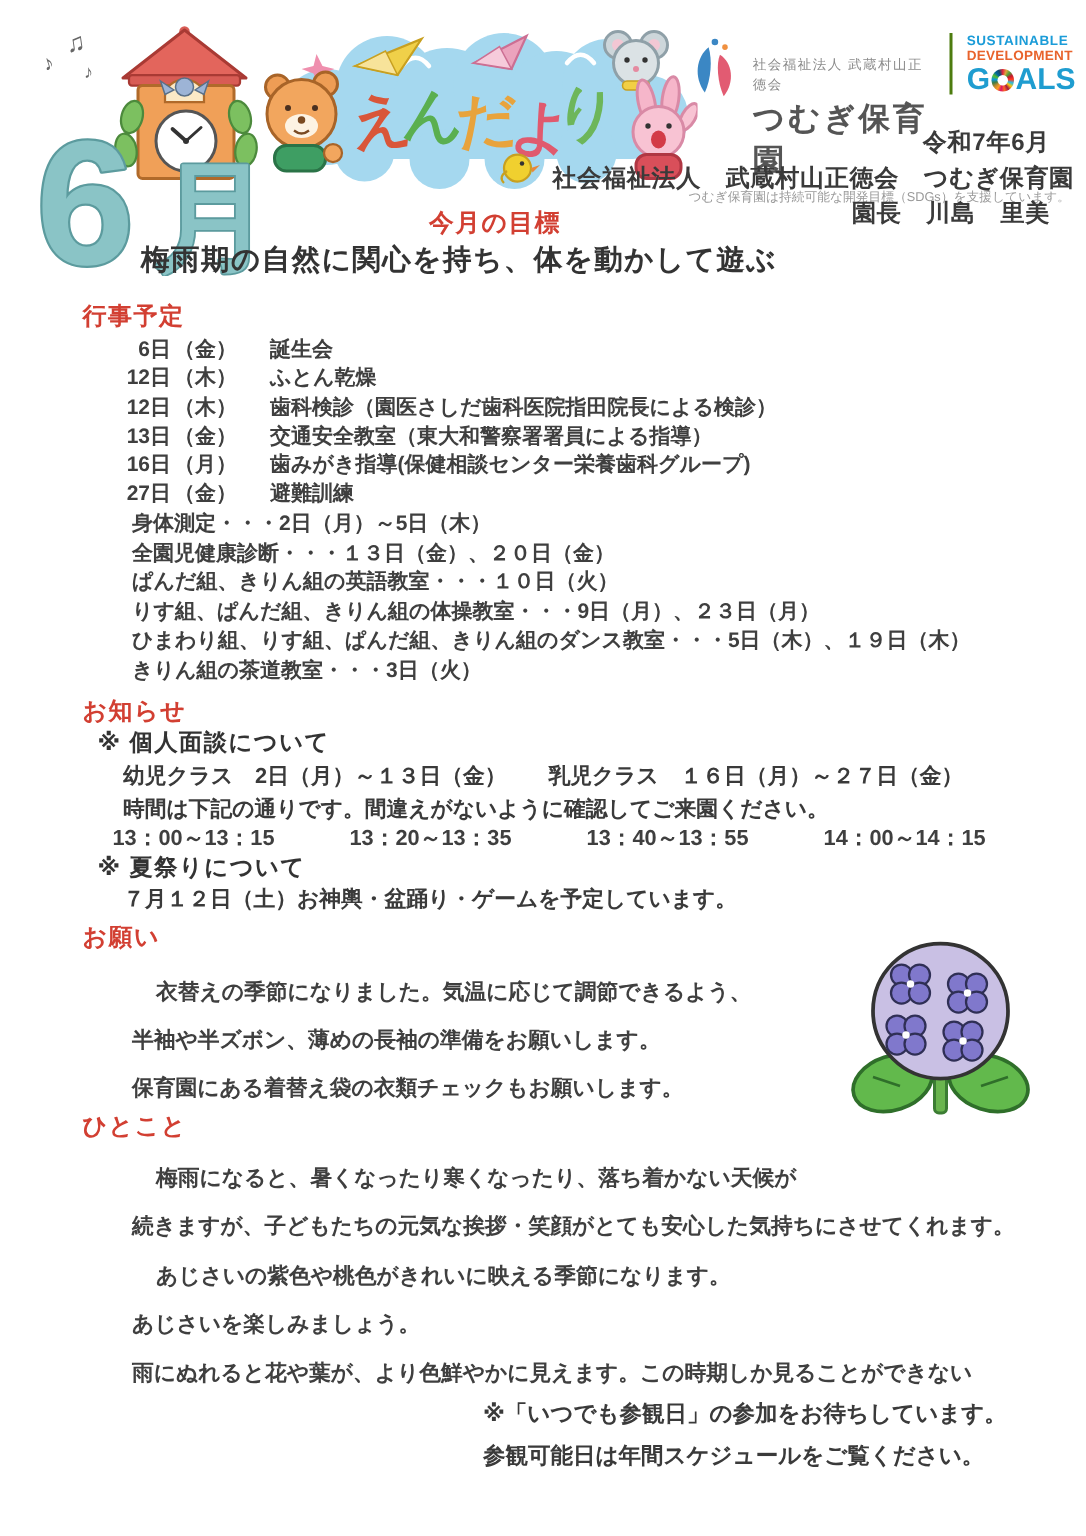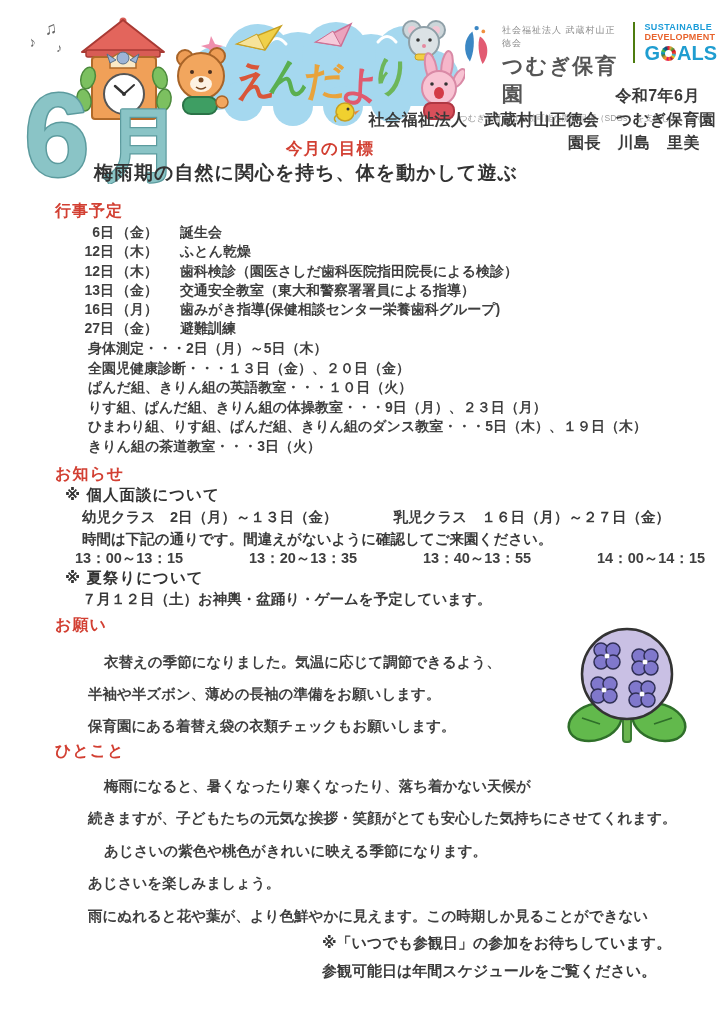--- a/index.html
+++ b/index.html
@@ -7,21 +7,21 @@
         font-family:"Liberation Sans","DejaVu Sans",sans-serif;color:#3f3f3f;}
   .abs{position:absolute;}
   
   .date-block{position:absolute;top:84px;right:8px;text-align:right;
               font-size:16px;font-weight:600;line-height:23.5px;letter-spacing:.5px;color:#3a3a3a;}
   .pad-r{padding-right:16px;}
   
   .logo-block{position:absolute;left:459px;top:20px;width:258px;}
   .logo-row{display:flex;align-items:flex-start;}
   .logo-texts{margin-left:6px;}
-  .logo-corp{font-size:9px;color:#8b8b8b;letter-spacing:1px;margin-top:4px;}
+  .logo-corp{font-size:9px;color:#8b8b8b;letter-spacing:1px;margin-top:17px;}
   .logo-name{font-size:21px;font-weight:bold;color:#555;letter-spacing:2px;margin-top:2px;}
   .sdgs{border-left:2px solid #4d7c0f;margin-left:9px;padding-left:9px;margin-top:2px;}
   .sdgs-l1{font-size:9px;font-weight:bold;color:#1b9cd8;letter-spacing:.4px;}
   .sdgs-l2{font-size:9px;font-weight:bold;color:#e8632c;letter-spacing:.2px;}
   .goals{display:flex;align-items:center;font-size:20px;font-weight:800;color:#1f9dd0;line-height:1;margin-top:1px;}
   .sdg-wheel{width:15px;height:15px;border-radius:50%;position:relative;margin:0 1px;
     background:conic-gradient(#e5243b,#dda63a,#4c9f38,#c5192d,#ff3a21,#26bde2,#fcc30b,#a21942,#fd6925,#dd1367,#fd9d24,#bf8b2e,#3f7e44,#0a97d9,#56c02b,#00689d,#19486a,#e5243b);}
   .sdg-wheel::after{content:"";position:absolute;inset:4px;background:#fff;border-radius:50%;}
   .logo-caption{font-size:8.5px;color:#999;margin-top:5px;letter-spacing:0;}
   
@@ -35,21 +35,21 @@
   .events-list{position:absolute;top:223px;left:0;font-size:14px;font-weight:600;line-height:19.3px;}
   .evt-row{display:flex;}
   .evt-date{width:114px;text-align:right;}
   .evt-day{width:56px;margin-left:2px;}
   .evt-name{margin-left:8px;}
   .extra-list{position:absolute;top:339px;left:88px;font-size:14px;font-weight:600;line-height:19.6px;}
   
   .notice-title{position:absolute;left:65px;font-size:15.5px;font-weight:bold;letter-spacing:1px;color:#333;}
   .notice-line{position:absolute;left:82px;font-size:14.5px;font-weight:600;color:#3a3a3a;}
   .class-line{display:flex;gap:56px;}
-  .times-line{position:absolute;left:75px;top:549px;display:flex;gap:66px;font-size:14.5px;font-weight:600;}
+  .times-line{position:absolute;left:75px;top:549px;display:flex;gap:50px;font-size:14.5px;font-weight:600;}
   
   .req-list{position:absolute;left:88px;top:646px;font-size:14.5px;font-weight:600;line-height:32px;}
   .msg-list{position:absolute;left:88px;top:770px;font-size:14.5px;font-weight:600;line-height:32.4px;}
   .indent{text-indent:16px;}
   
   .footer{position:absolute;left:322px;top:929px;font-size:15px;font-weight:600;line-height:28px;color:#3a3a3a;}
   svg{display:block;}
 </style>
 </head>
 <body>
@@ -229,21 +229,21 @@
     <div>身体測定・・・2日（月）～5日（木）</div>
     <div>全園児健康診断・・・１３日（金）、２０日（金）</div>
     <div>ぱんだ組、きりん組の英語教室・・・１０日（火）</div>
     <div>りす組、ぱんだ組、きりん組の体操教室・・・9日（月）、２３日（月）</div>
     <div>ひまわり組、りす組、ぱんだ組、きりん組のダンス教室・・・5日（木）、１９日（木）</div>
     <div>きりん組の茶道教室・・・3日（火）</div>
   </div>
 
   <div class="sec-h" style="top:464px;">お知らせ</div>
   <div class="notice-title" style="top:485px;">※ 個人面談について</div>
-  <div class="notice-line class-line" style="top:508px;">
+  <div class="notice-line class-line" style="top:508px;gap:28px;">
     <span>幼児クラス　2日（月）～１３日（金）</span>
     <span>乳児クラス　１６日（月）～２７日（金）</span>
   </div>
   <div class="notice-line" style="top:530px;">時間は下記の通りです。間違えがないように確認してご来園ください。</div>
   <div class="times-line">
     <span>13：00～13：15</span>
     <span>13：20～13：35</span>
     <span>13：40～13：55</span>
     <span>14：00～14：15</span>
   </div>

